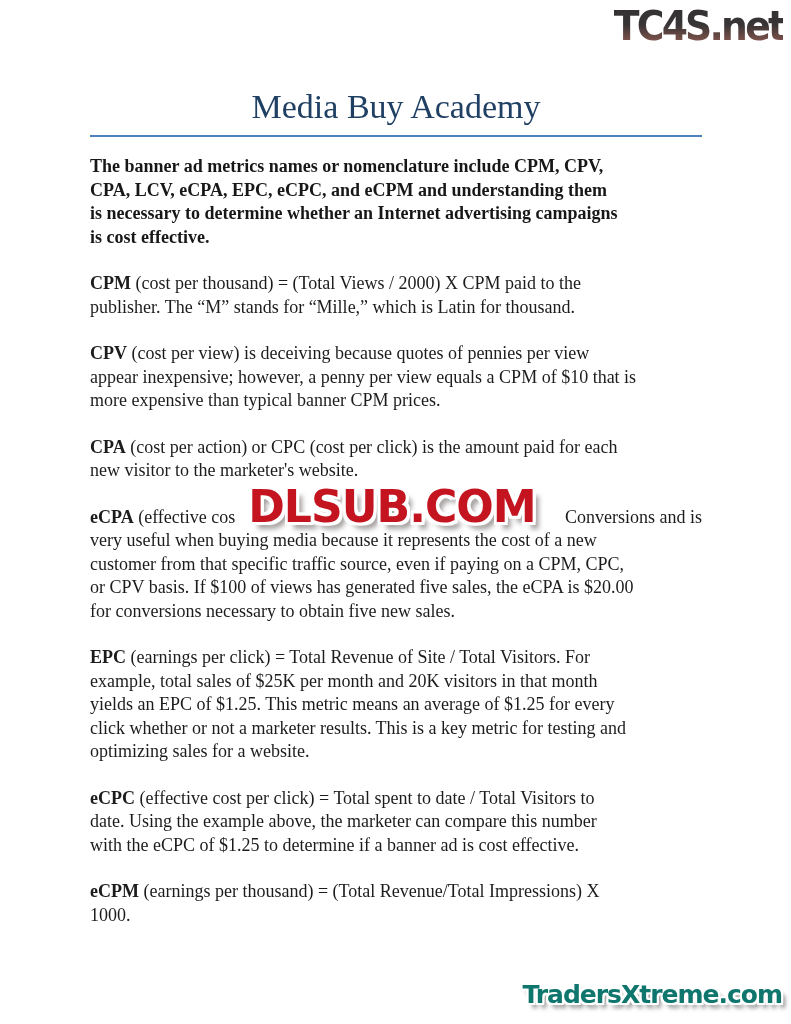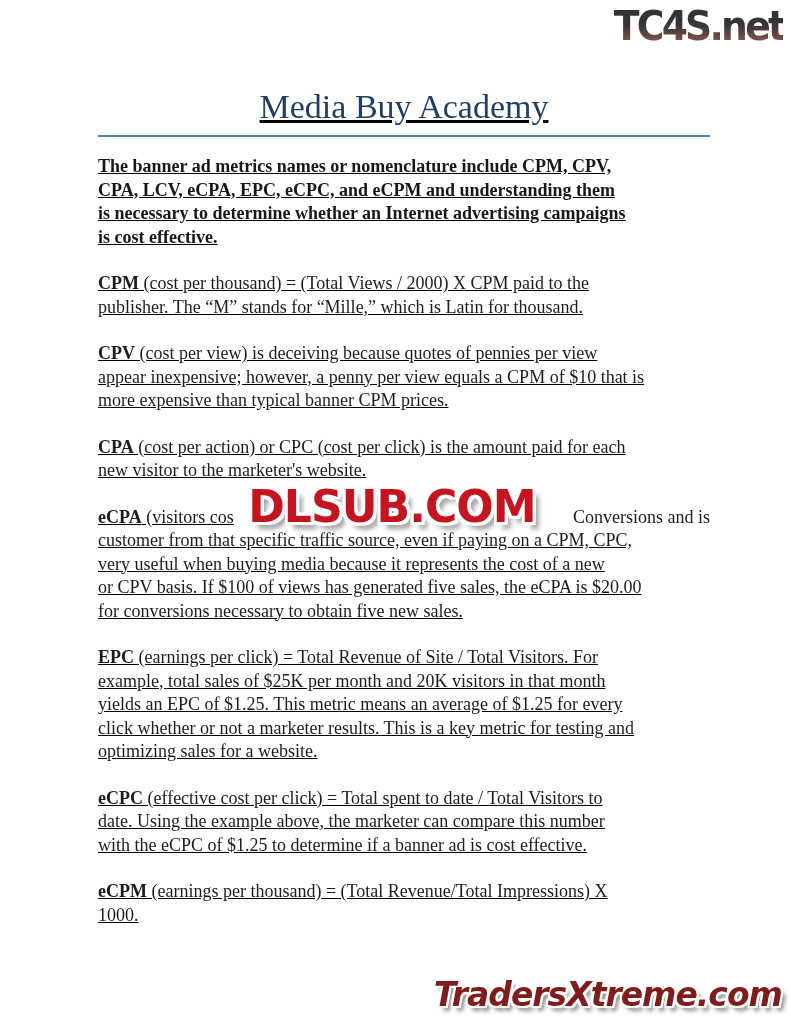--- a/index.html
+++ b/index.html
@@ -23,23 +23,22 @@
     transform-origin: right center;
     background: linear-gradient(180deg, #313131 0%, #393536 48%, #80544c 82%, #95665c 100%);
     -webkit-background-clip: text;
     background-clip: text;
     color: transparent;
   }
 
   
   .doc {
     position: absolute;
-    left: 98px; top: 0;
+    left: 90px; top: 0;
     width: 612px;
-    text-decoration: underline;
   }
   .page-title {
     margin: 86px 0 0 0;
     text-align: center;
     font-family: "Liberation Serif", serif;
     font-weight: normal;
     font-size: 34px;
     line-height: 42px;
     color: #1f3f63;
   }
@@ -80,31 +79,30 @@
        0   -3px 0 #ffffff, 0    3px 0 #ffffff,
        6px 7px 5px rgba(90,80,80,0.55);
   }
 
   
   .bottom-logo {
     position: absolute;
     top: 976px; right: 9px;
     font-family: "DejaVu Sans", sans-serif;
     font-weight: bold;
-    font-size: 33px;
+    font-size: 25px;
     line-height: 38px;
     letter-spacing: -1px;
-    color: #7f1d1d;
+    color: #0f766e;
     text-shadow:
       -2px -2px 0 #ffffff, 2px -2px 0 #ffffff,
       -2px  2px 0 #ffffff, 2px  2px 0 #ffffff,
       -2px  0   0 #ffffff, 2px  0   0 #ffffff,
        0   -2px 0 #ffffff, 0    2px 0 #ffffff,
        4px 5px 4px rgba(110,110,110,0.8);
-    font-style: italic;
   }
 </style>
 </head>
 <body>
 
 <div class="top-logo">TC4S.net</div>
 
 <div class="doc">
   <h1 class="page-title">Media Buy Academy</h1>
   <div class="title-rule"></div>
@@ -128,23 +126,23 @@
       <div class="line">appear inexpensive; however, a penny per view equals a CPM of $10 that is</div>
       <div class="line">more expensive than typical banner CPM prices.</div>
     </div>
 
     <div class="para">
       <div class="line"><b class="term">CPA</b><span> (cost per action) or CPC (cost per click) is the amount paid for each</span></div>
       <div class="line">new visitor to the marketer's website.</div>
     </div>
 
     <div class="para">
-      <div class="line"><b class="term">eCPA</b><span> (visitors cos</span><span class="ecpa-right">Conversions and is</span></div>
+      <div class="line"><b class="term">eCPA</b><span> (effective cos</span><span class="ecpa-right">Conversions and is</span></div>
+      <div class="line">very useful when buying media because it represents the cost of a new</div>
       <div class="line">customer from that specific traffic source, even if paying on a CPM, CPC,</div>
-      <div class="line">very useful when buying media because it represents the cost of a new</div>
       <div class="line">or CPV basis. If $100 of views has generated five sales, the eCPA is $20.00</div>
       <div class="line">for conversions necessary to obtain five new sales.</div>
     </div>
 
     <div class="para">
       <div class="line"><b class="term">EPC</b><span> (earnings per click) = Total Revenue of Site / Total Visitors. For</span></div>
       <div class="line">example, total sales of $25K per month and 20K visitors in that month</div>
       <div class="line">yields an EPC of $1.25. This metric means an average of $1.25 for every</div>
       <div class="line">click whether or not a marketer results. This is a key metric for testing and</div>
       <div class="line">optimizing sales for a website.</div>

